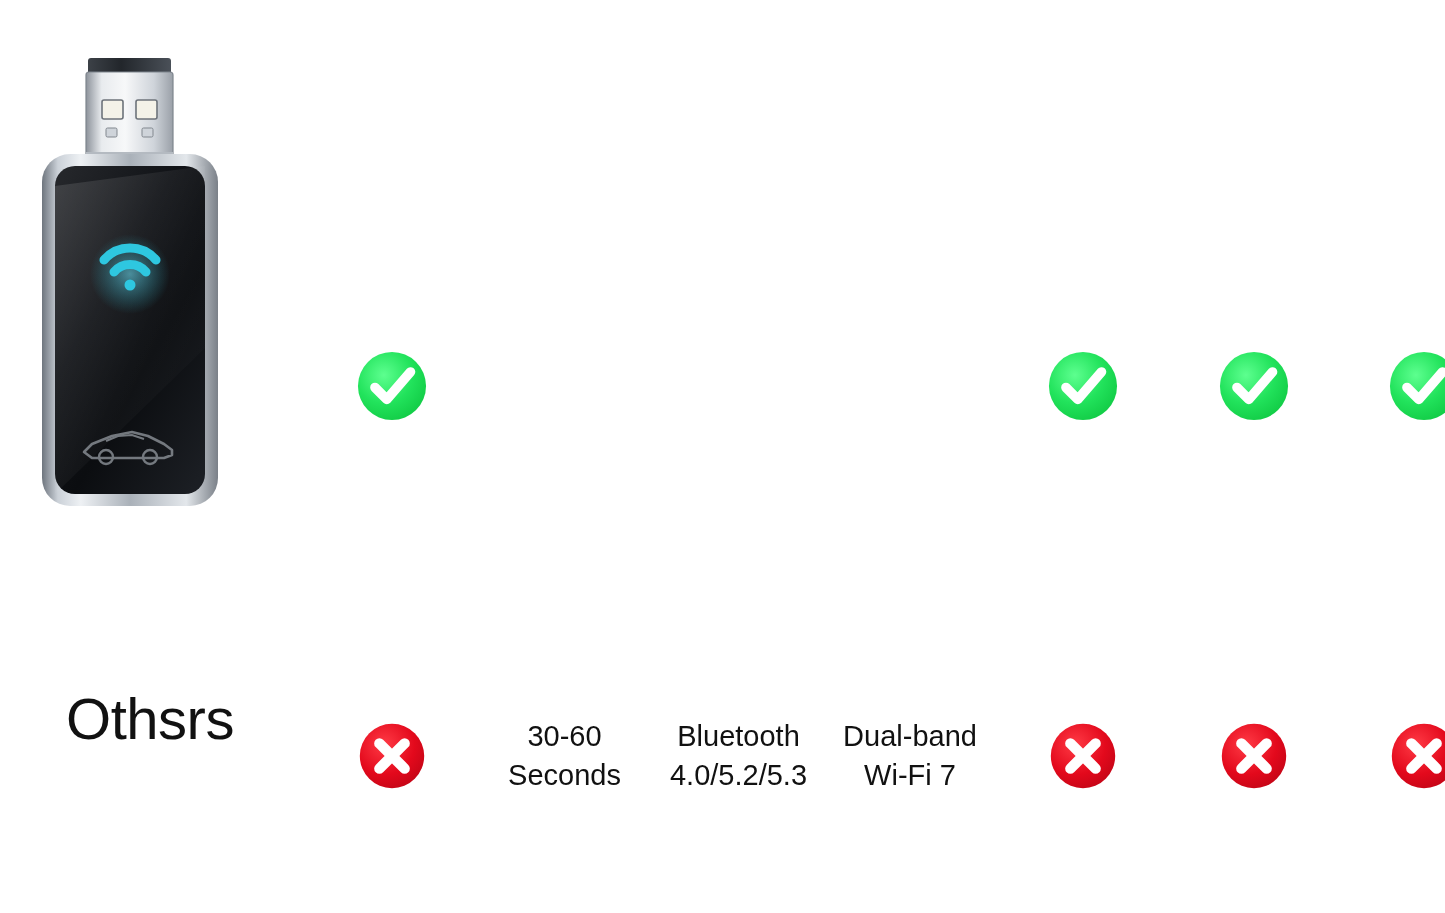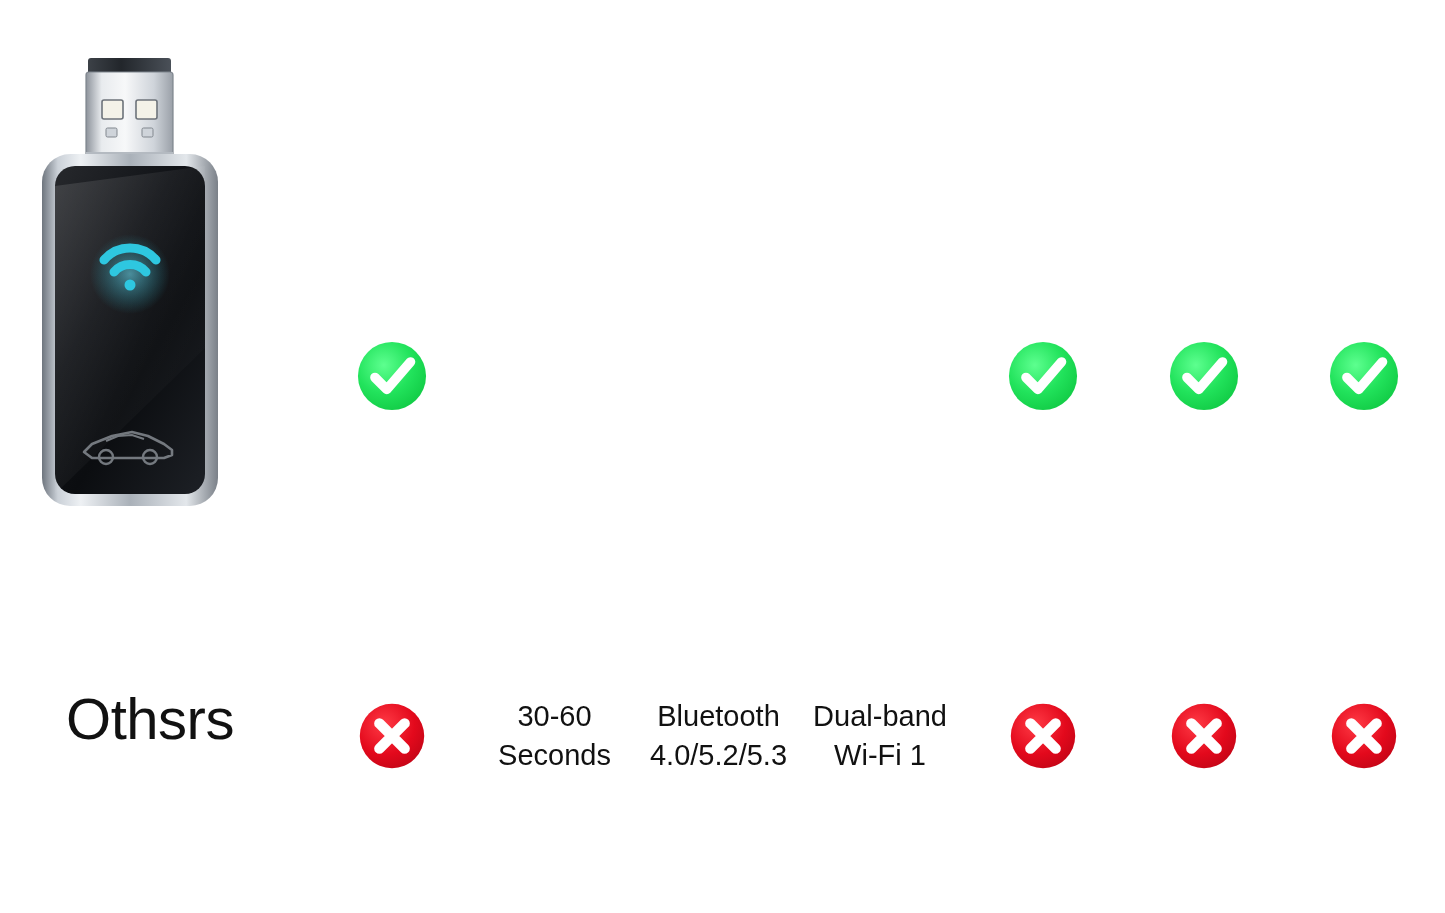--- a/index.html
+++ b/index.html
@@ -62,21 +62,21 @@
   
   .grid {
     position: absolute;
     left: 313px;
     top: 0;
     width: 1132px;
     height: 913px;
     display: grid;
     grid-template-columns: 161px 165px 163px 160px 166px 155px 162px;
     grid-template-rows: 198px 360px 355px;
-    gap: 0;
+    gap: 10px;
     background: #ffffff;
   }
 
   .cell {
     position: relative;
     display: flex;
     align-items: center;
     justify-content: center;
     text-align: center;
     border-right: 4px solid #ffffff;
@@ -293,21 +293,21 @@
     <div class="cell row-other last-row">
       <span class="val-text-dark">30-60
 Seconds</span>
     </div>
     <div class="cell row-other last-row">
       <span class="val-text-dark">Bluetooth
 4.0/5.2/5.3</span>
     </div>
     <div class="cell row-other last-row">
       <span class="val-text-dark">Dual-band
-Wi-Fi 1</span>
+Wi-Fi 7</span>
     </div>
     <div class="cell row-other last-row">
       <svg class="icon-cross" viewBox="0 0 100 100">
         <circle cx="50" cy="50" r="46" fill="url(#rGrad)"></circle>
         <path d="M32 32 L68 68 M68 32 L32 68" fill="none" stroke="#ffffff" stroke-width="15" stroke-linecap="round"></path>
       </svg>
     </div>
     <div class="cell row-other last-row">
       <svg class="icon-cross" viewBox="0 0 100 100">
         <circle cx="50" cy="50" r="46" fill="url(#rGrad)"></circle>

